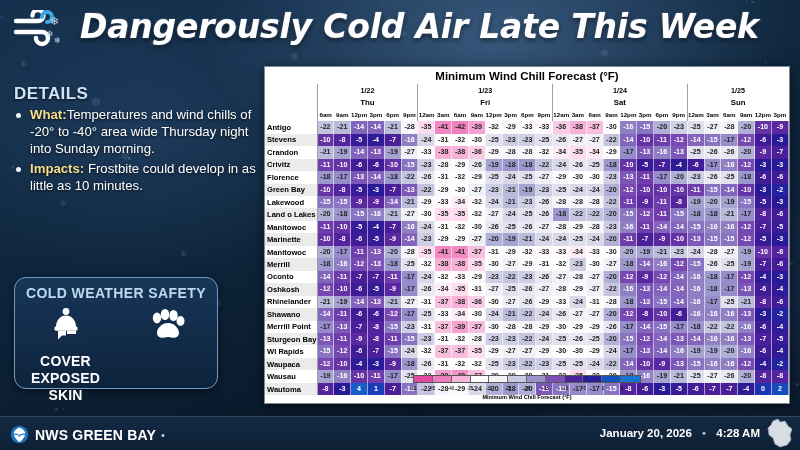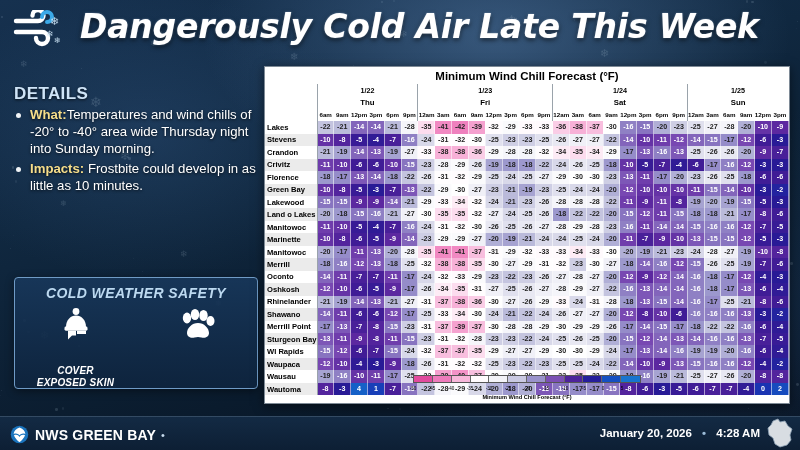--- a/index.html
+++ b/index.html
@@ -76,39 +76,38 @@
   ul.bullets li::before {
     content: "";
     position: absolute; left: 2px; top: 6px;
     width: 5px; height: 5px; border-radius: 50%;
     background: #f1f4f7;
   }
   .lead { color: #f5dd8a; font-weight: bold; }
 
   
   #safety {
-    position: absolute; left: 14px; top: 277px; width: 244px; height: 112px;
+    position: absolute; left: 14px; top: 277px; width: 204px; height: 112px;
     border: 1px solid #6f9bc6;
     background: linear-gradient(180deg, rgba(24,56,92,0.88), rgba(14,36,62,0.92));
-    border-radius: 4px;
+    border-radius: 12px;
     z-index: 5;
     box-shadow: 0 2px 9px rgba(0,0,0,0.45);
-    font-style: italic;
   }
   #safety-title {
     text-align: center; margin-top: 7px;
     font-size: 14px; font-weight: bold;
     color: #bcd9f0; letter-spacing: 0.4px;
   }
   #safety-items { display: flex; margin-top: 4px; }
   .safety-item { flex: 1; text-align: center; }
   .safety-icon { height: 40px; display: flex; align-items: center; justify-content: center; }
   .safety-label {
-    font-size: 10px; font-weight: bold; color: #ffffff;
-    line-height: 1.2; letter-spacing: 0.2px; margin-top: 20px;
+    font-size: 14px; font-weight: bold; color: #ffffff;
+    line-height: 1.2; letter-spacing: 0.2px; margin-top: 8px;
   }
 
   
   #table-card {
     position: absolute; left: 264px; top: 66px; width: 526px; height: 338px;
     background: #ffffff;
     border: 1px solid #7e8a96;
     z-index: 5;
     box-shadow: 0 2px 10px rgba(0,0,0,0.5);
     overflow: hidden;
@@ -387,21 +386,21 @@
           <th class="hhead grp">12am</th>
           <th class="hhead">3am</th>
           <th class="hhead">6am</th>
           <th class="hhead">9am</th>
           <th class="hhead">12pm</th>
           <th class="hhead">3pm</th>
         </tr>
     </thead>
     <tbody id="tbody">
         <tr>
-          <td class="city">Lakes</td>
+          <td class="city">Antigo</td>
           <td class="val grp" style="background: rgb(196, 196, 223); color: rgb(34, 34, 34);">-22</td>
           <td class="val" style="background: rgb(186, 186, 218); color: rgb(34, 34, 34);">-21</td>
           <td class="val" style="background: rgb(131, 101, 187); color: rgb(255, 255, 255);">-14</td>
           <td class="val" style="background: rgb(131, 101, 187); color: rgb(255, 255, 255);">-14</td>
           <td class="val" style="background: rgb(186, 186, 218); color: rgb(34, 34, 34);">-21</td>
           <td class="val" style="background: rgb(245, 245, 250); color: rgb(34, 34, 34);">-28</td>
           <td class="val grp" style="background: rgb(252, 220, 238); color: rgb(34, 34, 34);">-35</td>
           <td class="val" style="background: rgb(241, 137, 194); color: rgb(34, 34, 34);">-41</td>
           <td class="val" style="background: rgb(239, 128, 190); color: rgb(34, 34, 34);">-42</td>
           <td class="val" style="background: rgb(245, 161, 207); color: rgb(34, 34, 34);">-39</td>

